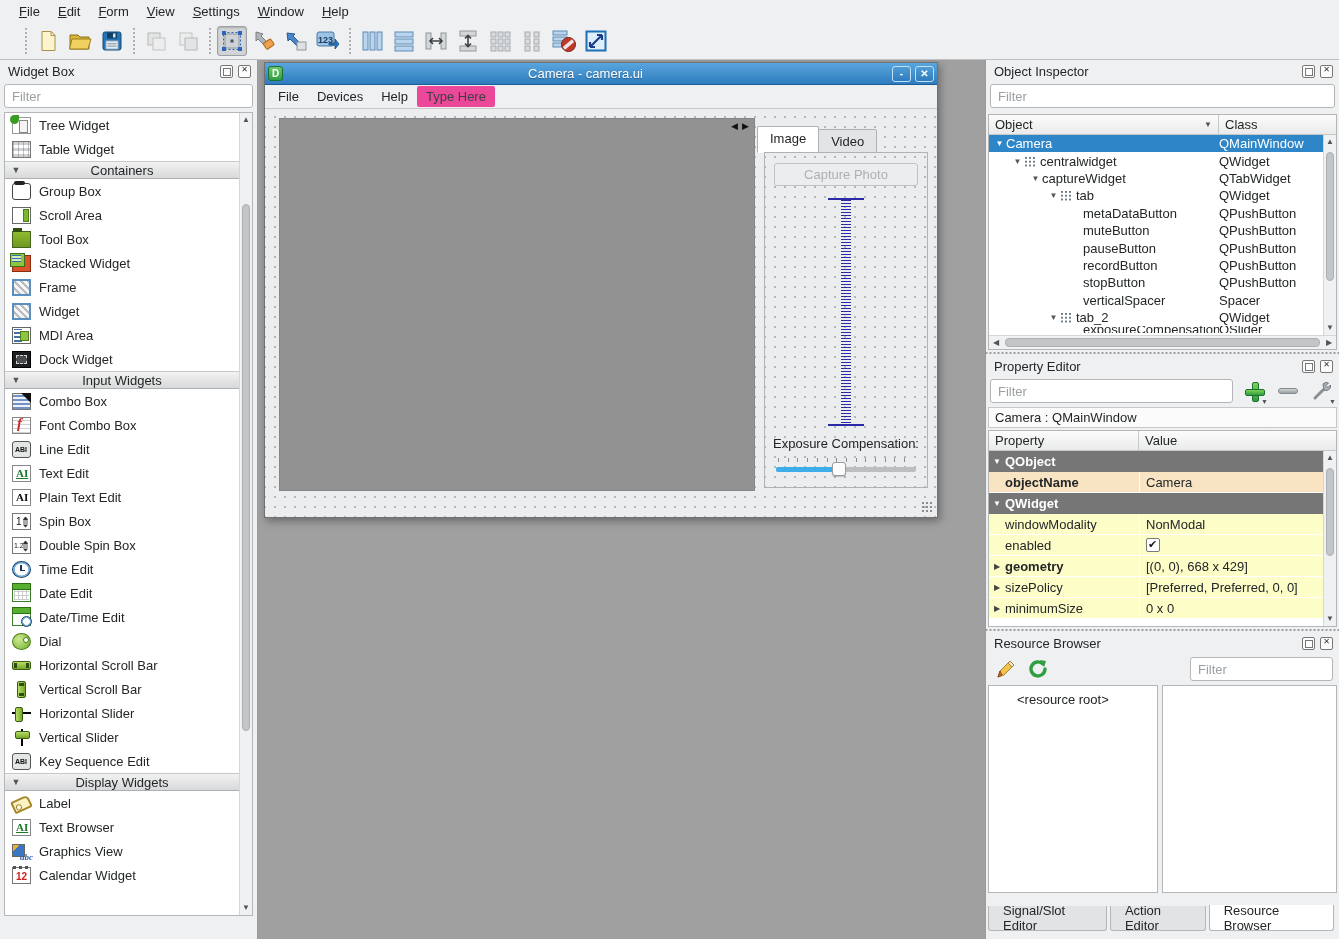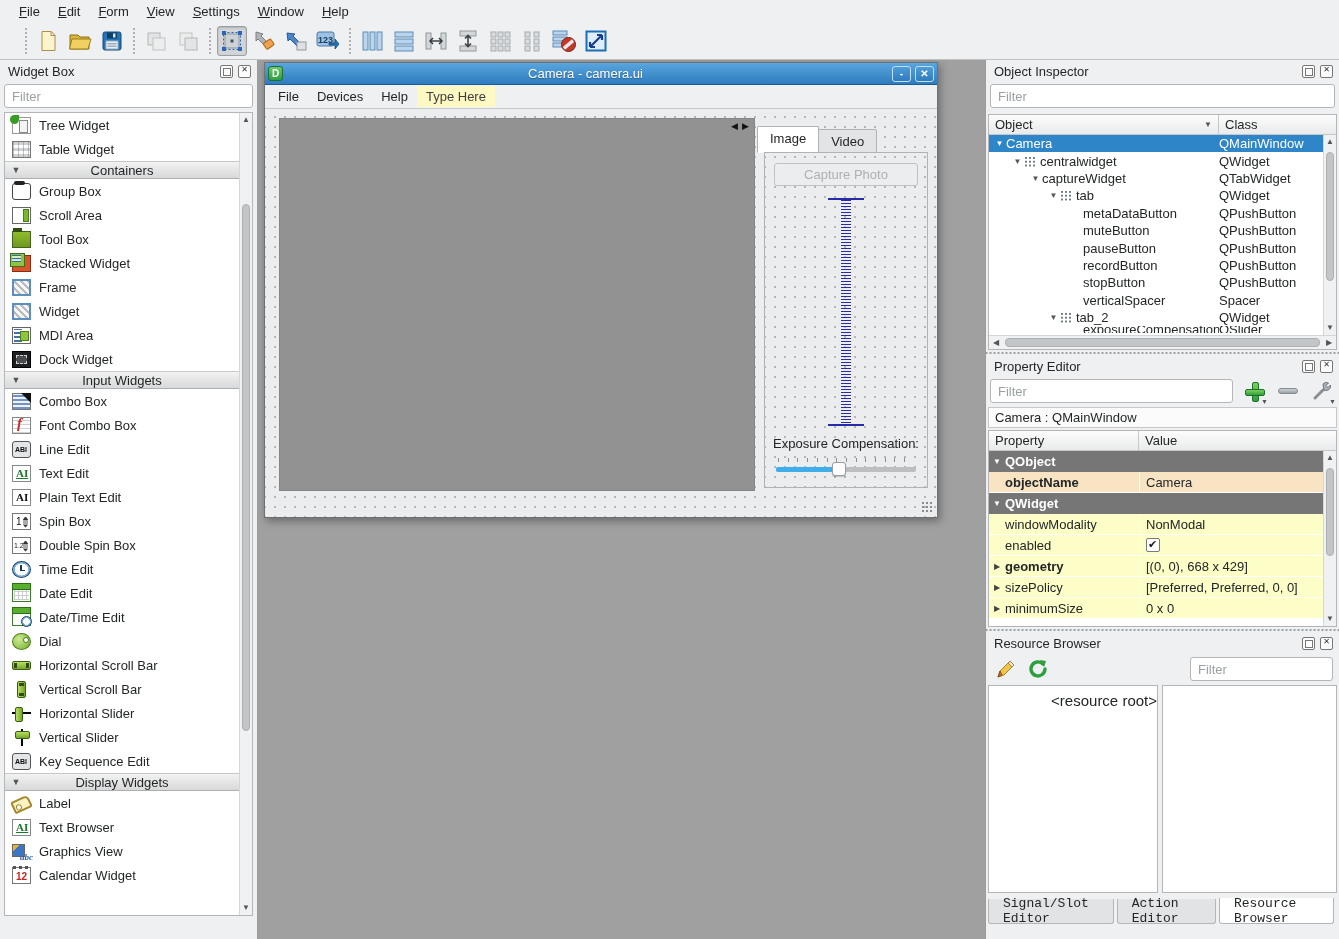--- a/index.html
+++ b/index.html
@@ -120,21 +120,21 @@
   .i-calendar::after { content:''; position:absolute; left:0; right:0; top:-2px; height:3px; background:repeating-linear-gradient(90deg,#555 0 3px,transparent 3px 6px); }
   
   .workspace { flex:1; background:#a0a0a0; position:relative; overflow:hidden; }
   .form-window { position:absolute; left:6px; top:2px; width:674px; height:456px; background:#ebedee; border:1px solid #6f7173; box-shadow:2px 3px 8px rgba(0,0,0,.35); display:flex; flex-direction:column; }
   .fw-titlebar { height:22px; background:linear-gradient(#59a5de,#2e7cbe); display:flex; align-items:center; padding:0 3px; border-bottom:1px solid #1d5d94; }
   .fw-icon { width:15px; height:15px; background:linear-gradient(#6cc96c,#2f9e3f); border:1px solid #1c7030; border-radius:3px; color:#fff; font:bold 10px/13px "Liberation Sans",sans-serif; text-align:center; }
   .fw-title { flex:1; text-align:center; color:#fff; font-size:13px; text-shadow:0 1px 1px rgba(0,0,0,.3); }
   .fw-btn { width:19px; height:16px; border:1px solid #bfe0f5; border-radius:3px; background:linear-gradient(#4f9cd6,#2e7cbe); color:#fff; font:bold 10px/14px "Liberation Sans",sans-serif; text-align:center; margin-left:4px; }
   .fw-menubar { height:24px; background:#eff0f1; border-bottom:1px solid #c8c9ca; display:flex; align-items:center; padding-left:4px; }
   .fw-menu-item { padding:3px 9px; }
-  .fw-menu-item.type-here { background:#fef9c3; color:#3c3f41; border-radius:2px; }
+  .fw-menu-item.type-here { background:#ec4899; color:#3c3f41; border-radius:2px; }
   .fw-body { flex:1; position:relative;
     background-color:#ebedee;
     background-image: radial-gradient(#b4b6b8 1px, transparent 1.1px);
     background-size:10px 10px; background-position:5px 3px; }
   .viewfinder { position:absolute; left:14px; top:9px; width:476px; height:373px; background:#929292; border:1px solid #858585; }
   .vf-arrows { position:absolute; left:466px; top:12px; font-size:9px; color:#111; letter-spacing:4px; }
   .cap-tabs { position:absolute; left:492px; top:17px; display:flex; align-items:flex-end; height:27px; }
   .cap-tab { padding:4px 12px 5px 12px; border:1px solid #b0b2b4; font-size:13px; }
   .cap-tab.active { background:#fff; border-bottom-color:#fff; height:27px; border-radius:2px 2px 0 0; }
   .cap-tab.inactive { background:#e3e4e5; height:24px; border-left:none; border-radius:0 2px 0 0; }
@@ -209,23 +209,23 @@
   .checkbox::after { content:'\2714'; position:absolute; left:1px; top:-1px; font-size:11px; color:#1a1c1e; }
   .pe-vscroll { position:absolute; right:0; top:20px; bottom:0; width:13px; background:#f0f1f2; border-left:1px solid #d5d6d7; display:flex; flex-direction:column; }
   
   .rb { flex:1; }
   .rb-toolrow { display:flex; align-items:center; padding:3px 6px 4px 8px; }
   .rb-ic { width:24px; height:22px; margin-right:8px; display:flex; align-items:center; justify-content:center; }
   .rb-filter { margin-left:auto; width:143px; }
   .rb-panels { display:flex; gap:4px; padding:0 2px; height:208px; }
   .rb-left { width:170px; border:1px solid #b4b6b8; background:#fff; padding-top:6px; }
   .rb-right { flex:1; border:1px solid #b4b6b8; background:#fff; }
-  .rb-root { padding-left:28px; font-size:15px;text-align:right; }
-  
-  .bottom-tabs { display:flex; padding:2px 2px 0 2px; margin-top:4px;font-family:Liberation Mono, monospace; }
+  .rb-root { padding-left:28px; font-size:13px; }
+  
+  .bottom-tabs { display:flex; padding:2px 2px 0 2px; margin-top:11px; }
   .btab { height:25px; padding:0 14px; display:flex; align-items:center; border:1px solid #b4b6b8; background:#e2e3e4; font-size:13px; margin-right:3px; border-radius:0 0 3px 3px; border-top:none; }
   .btab.active { background:#fff; position:relative; top:-1px; height:26px; }
 </style>
 </head>
 <body>
 
 <div class="menubar">
   <span class="mb-item">File</span>
   <span class="mb-item">Edit</span>
   <span class="mb-item">Form</span>

